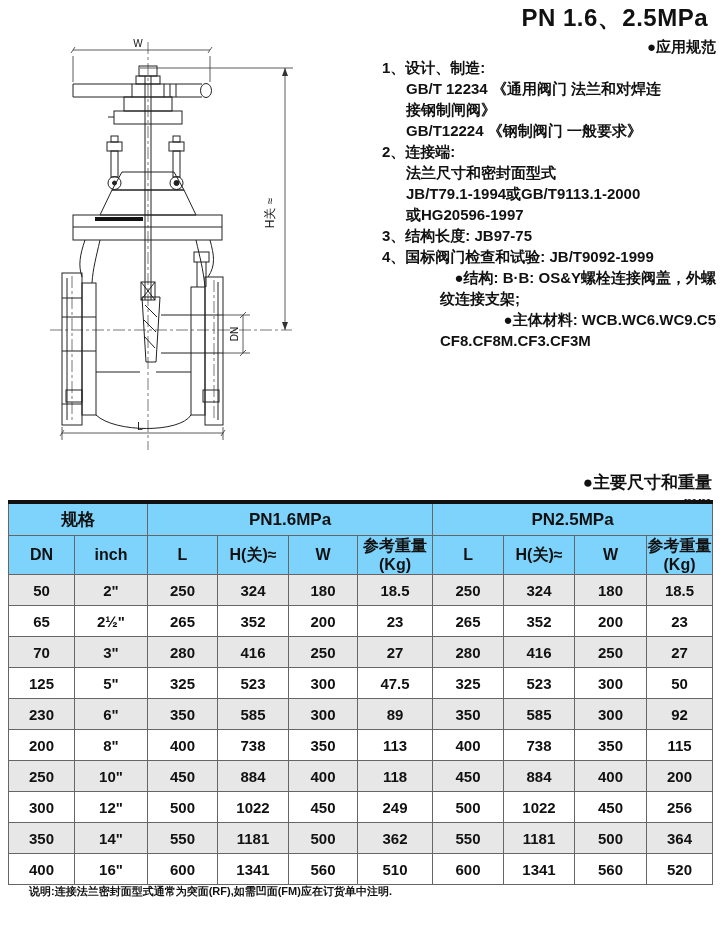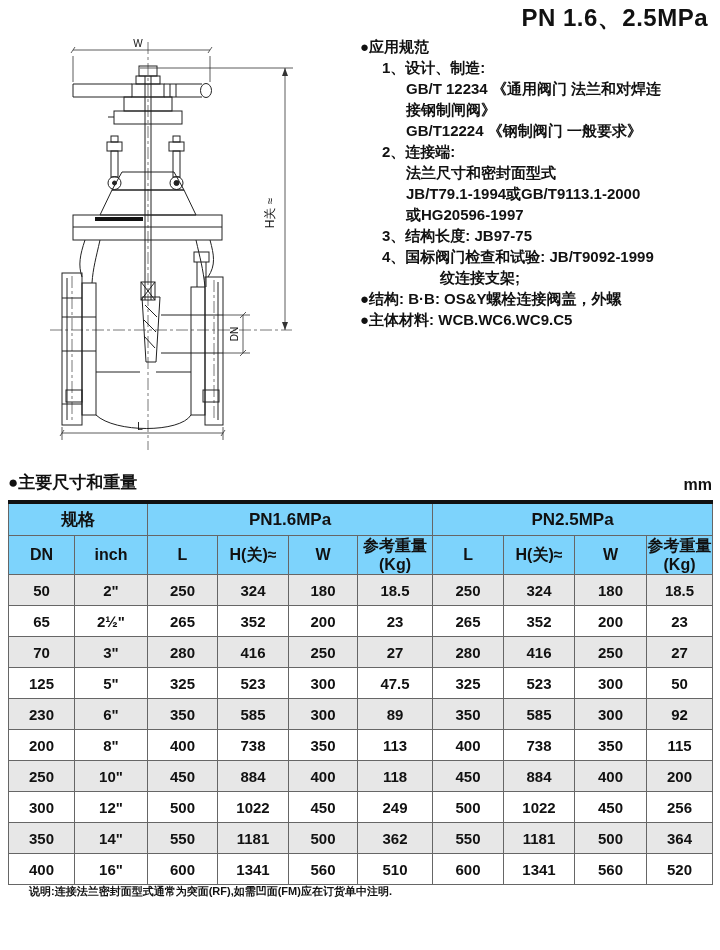--- a/index.html
+++ b/index.html
@@ -15,33 +15,33 @@
     position:absolute;top:2px;right:12px;
     font-size:24px;font-weight:bold;letter-spacing:0.5px;
   }
 
   
   .specs{
     position:absolute;left:360px;top:36px;width:356px;
     font-size:15px;font-weight:bold;line-height:21px;
   }
   .spec-line{white-space:nowrap;}
-  .spec-line.ind0{padding-left:0;}
+  .spec-line.ind0{padding-left:0;text-align:right;}
   .spec-line.ind1{padding-left:22px;}
   .spec-line.ind2{padding-left:46px;}
   .spec-line.ind3{padding-left:80px;}
 
   
   .drawing{position:absolute;left:0;top:0;}
 
   
   .table-caption{
     position:absolute;left:8px;right:8px;top:471px;
     display:flex;justify-content:space-between;align-items:flex-end;
-    font-size:17px;font-weight:bold;
+    font-size:17px;font-weight:bold;flex-direction:column;
   }
   .table-caption .unit{font-size:16px;}
 
   table.dims{
     position:absolute;left:8px;top:500px;width:704px;
     border-collapse:collapse;table-layout:fixed;
     border:1px solid #444;border-top:4px solid #111;
   }
   table.dims th,table.dims td{
     border:1px solid #666;text-align:center;vertical-align:middle;padding:0;
@@ -213,23 +213,24 @@
       <div class="spec-line ind1">1、设计、制造:</div>
       <div class="spec-line ind2">GB/T 12234 《通用阀门 法兰和对焊连</div>
       <div class="spec-line ind2">接钢制闸阀》</div>
       <div class="spec-line ind2">GB/T12224 《钢制阀门 一般要求》</div>
       <div class="spec-line ind1">2、连接端:</div>
       <div class="spec-line ind2">法兰尺寸和密封面型式</div>
       <div class="spec-line ind2">JB/T79.1-1994或GB/T9113.1-2000</div>
       <div class="spec-line ind2">或HG20596-1997</div>
       <div class="spec-line ind1">3、结构长度: JB97-75</div>
       <div class="spec-line ind1">4、国标阀门检查和试验: JB/T9092-1999</div>
+      <div class="spec-line ind0">●结构: B·B: OS&amp;Y螺栓连接阀盖，外螺</div>
       <div class="spec-line ind3">纹连接支架;</div>
-      <div class="spec-line ind0">●结构: B·B: OS&amp;Y螺栓连接阀盖，外螺</div>
       <div class="spec-line ind0">●主体材料: WCB.WC6.WC9.C5</div>
+      <div class="spec-line ind3">CF8.CF8M.CF3.CF3M</div>
     </div>
 
   <div class="table-caption">
     <span>●主要尺寸和重量</span>
     <span class="unit">mm</span>
   </div>
 
   <table class="dims">
     <colgroup>
       <col style="width:66px">

